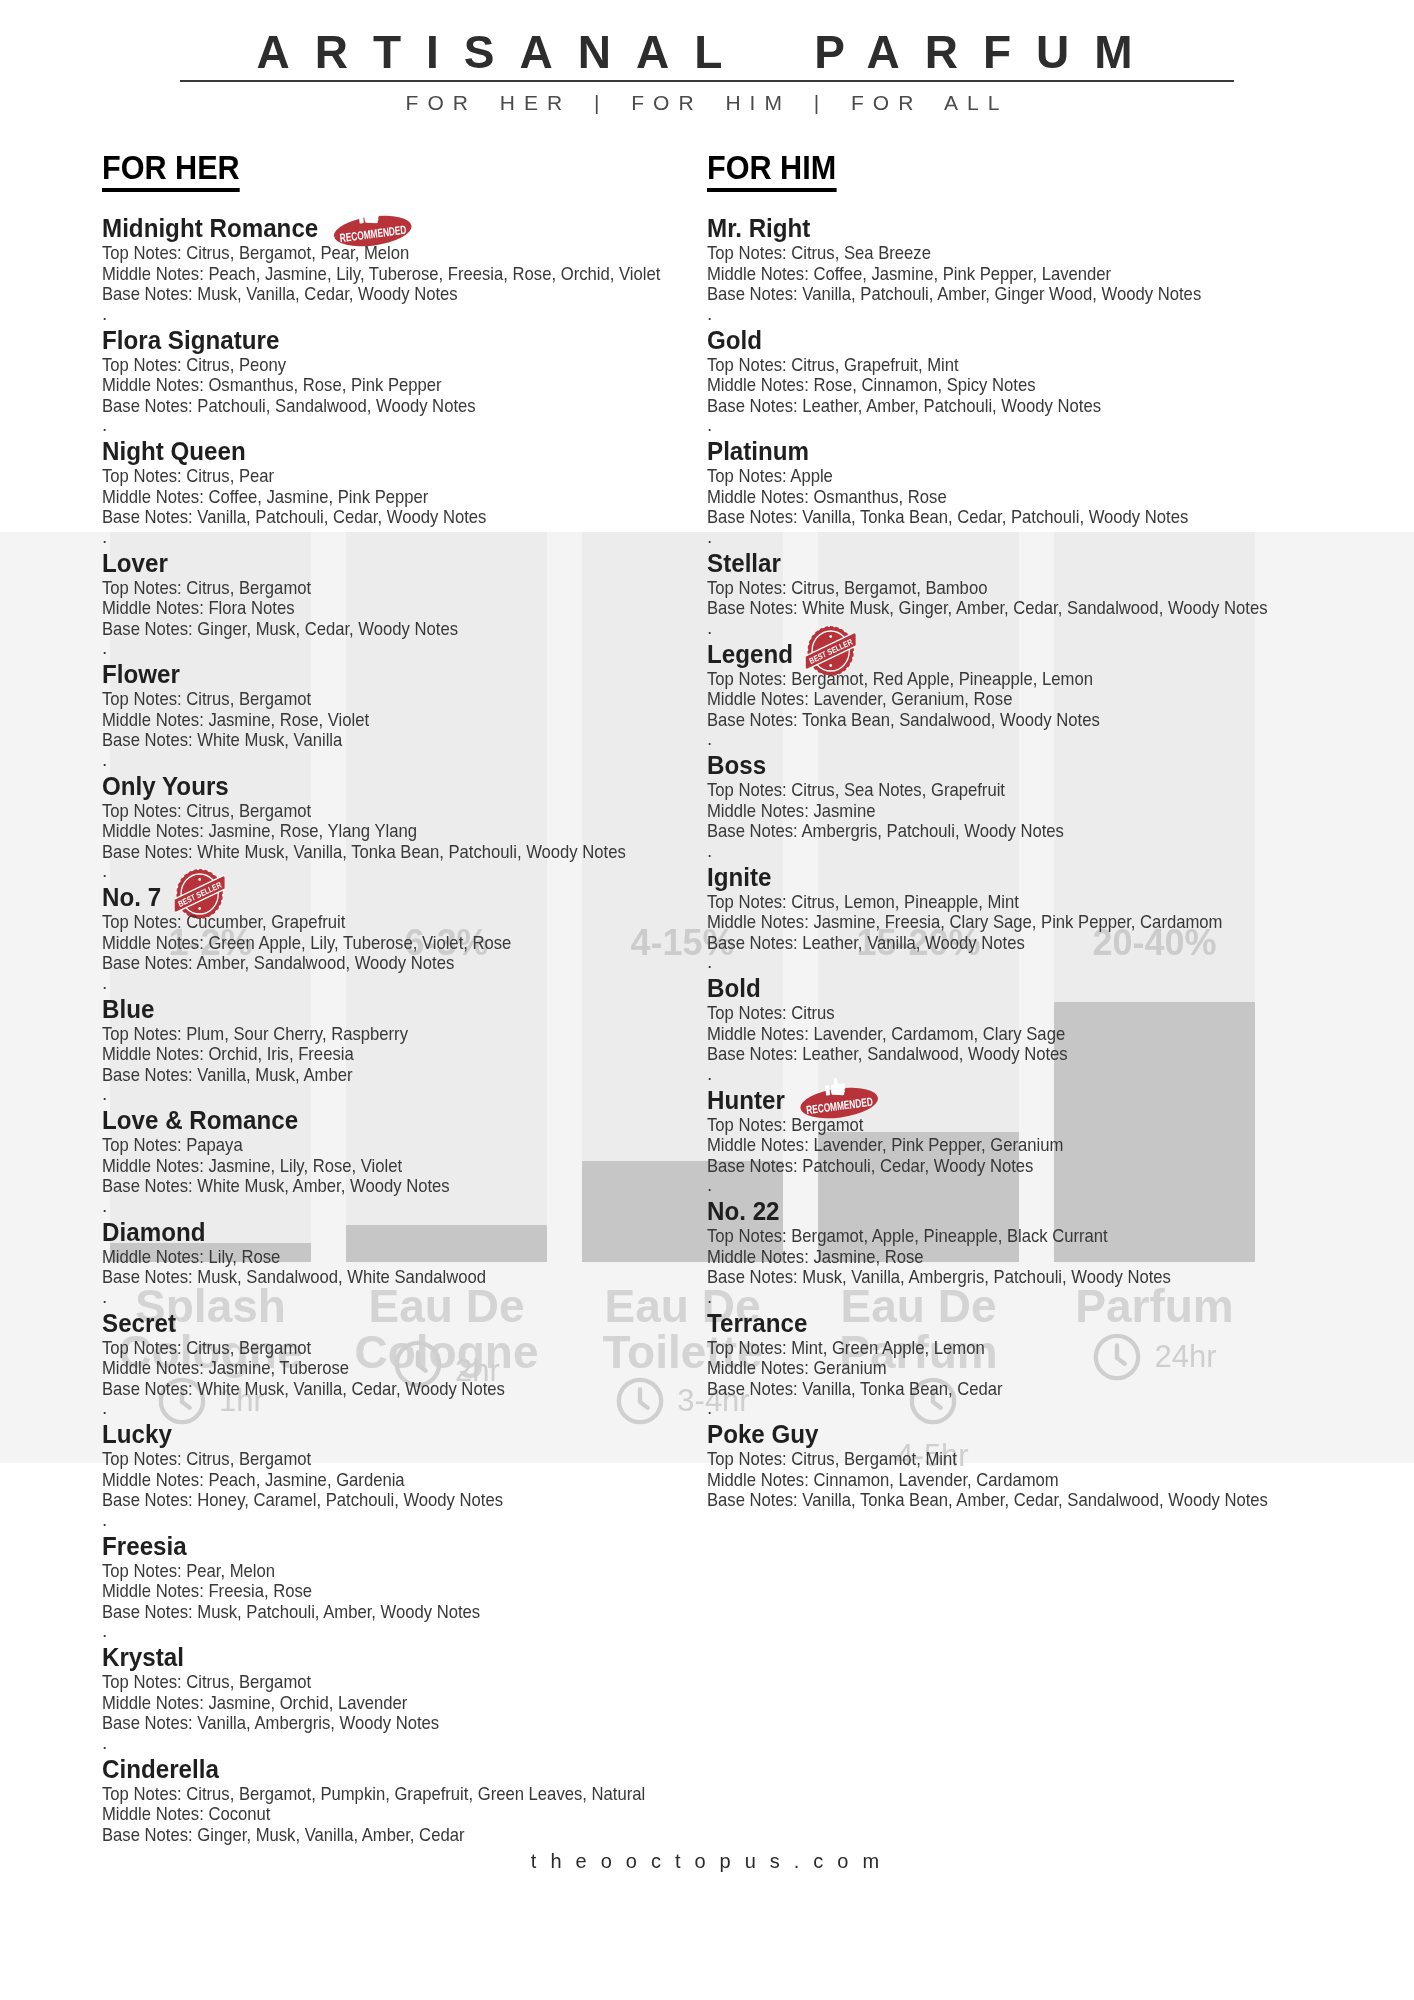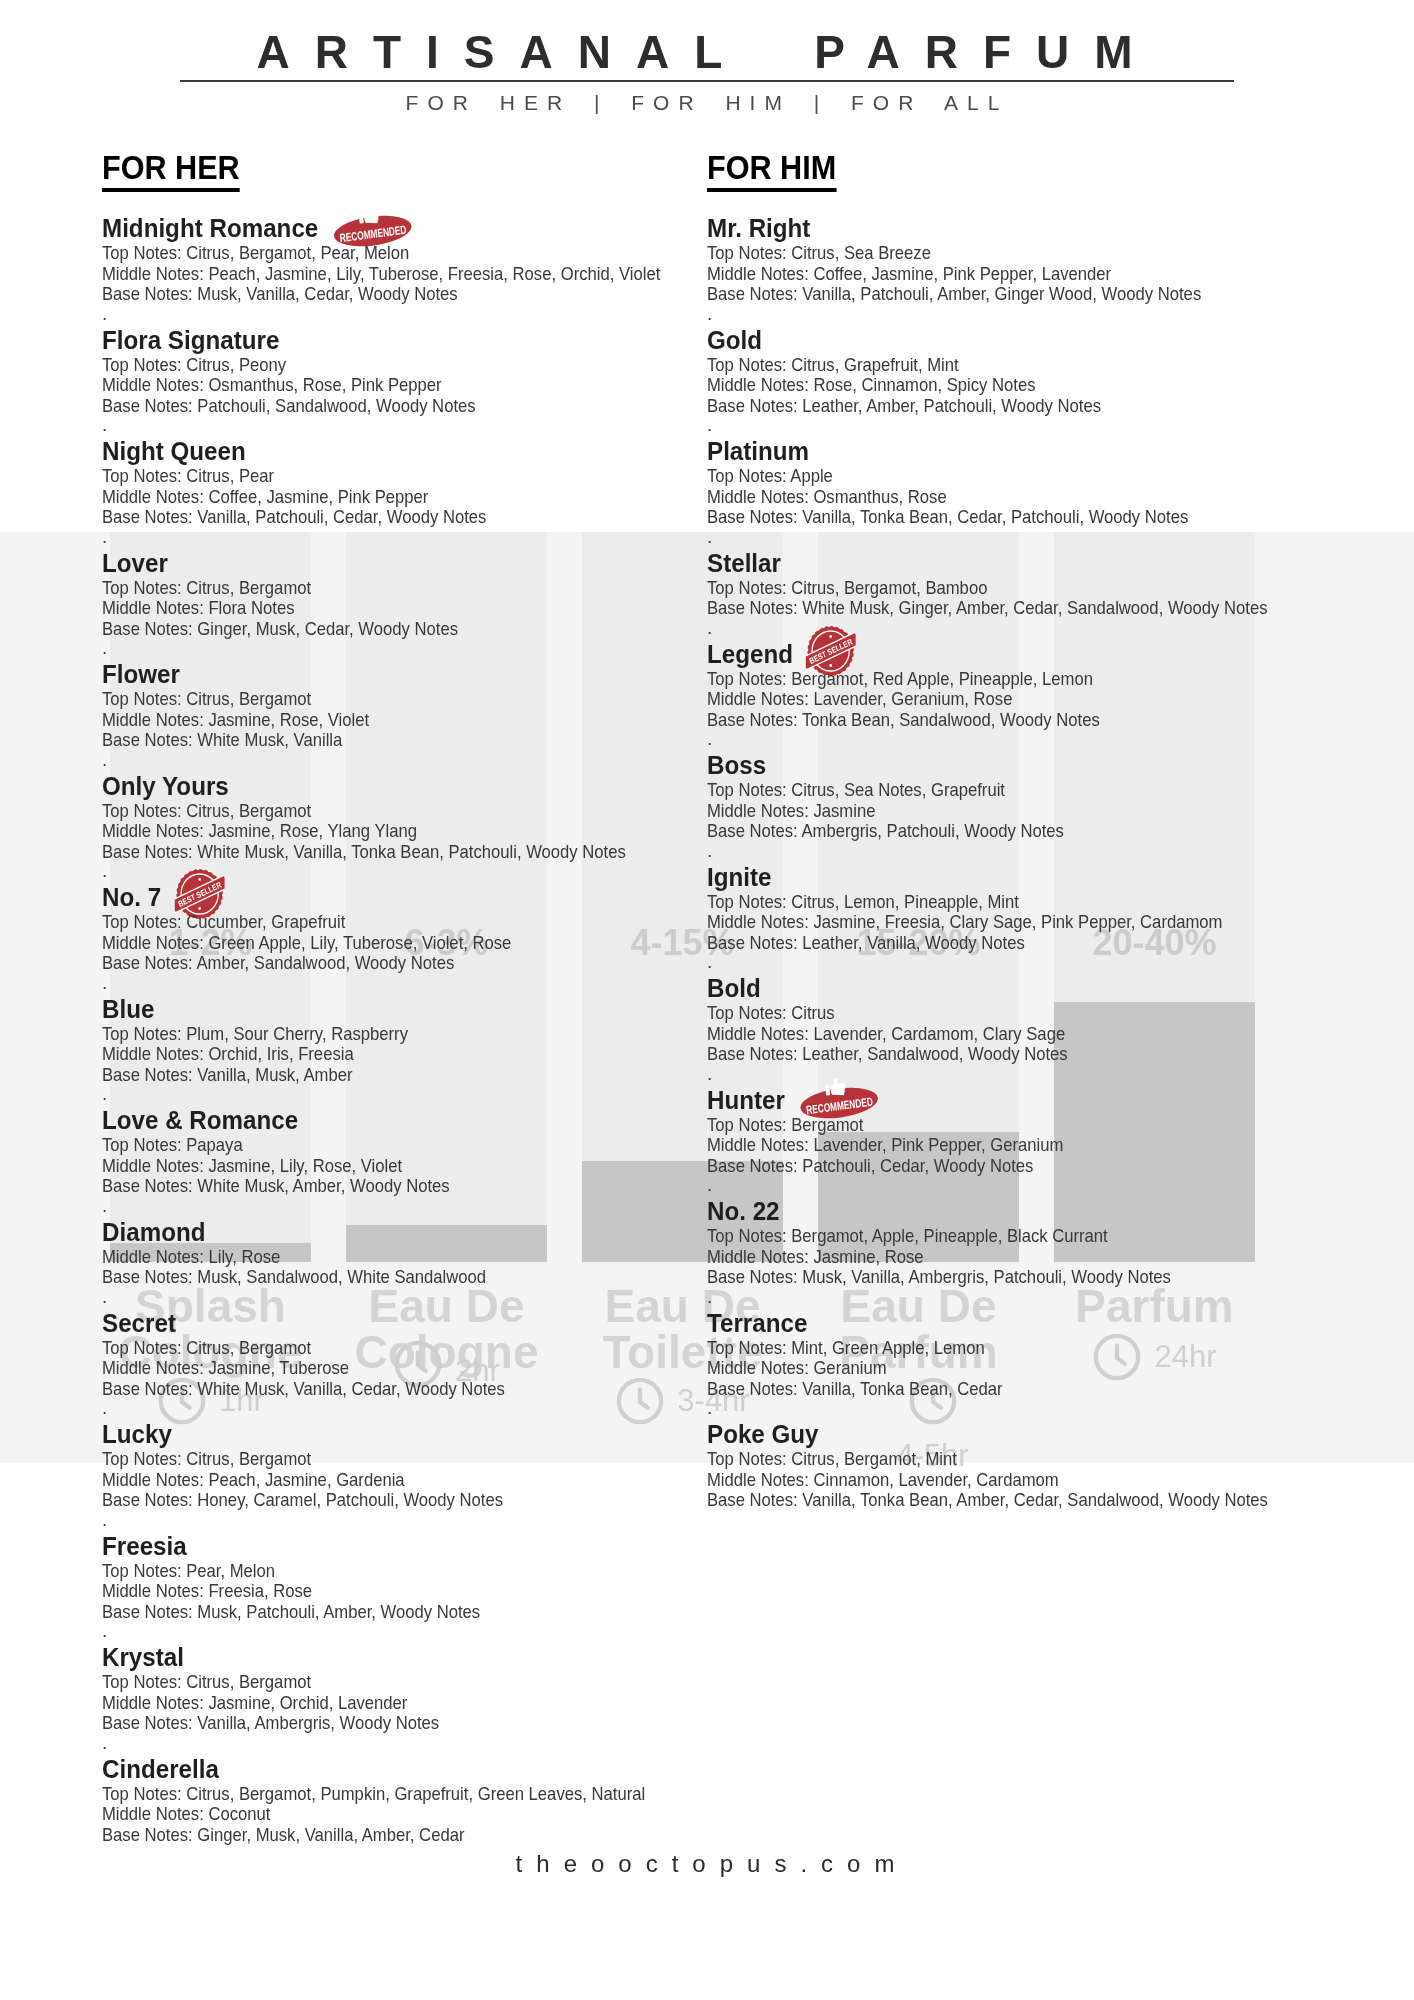--- a/index.html
+++ b/index.html
@@ -33,21 +33,21 @@
   .item-title{display:flex;align-items:center;gap:14px;font-size:26px;line-height:30px;
               font-weight:700;color:#1f1f1f;transform:scaleX(0.93);transform-origin:0 50%;
               white-space:nowrap;}
   .note{font-size:18.5px;line-height:20.5px;color:#383838;white-space:nowrap;
         transform:scaleX(0.9);transform-origin:0 50%;}
   .sep{height:20px;line-height:18px;font-size:19px;color:#383838;}
   .badge-reco{margin:-12px 0 -6px 0;flex:0 0 auto;}
   .badge-best{margin:-16px 0 -10px 0;flex:0 0 auto;}
   
   .footer{position:absolute;left:0;right:0;top:1850px;text-align:center;z-index:2;
-          font-size:24px;letter-spacing:14px;color:#2b2b2b;white-space:nowrap;margin-left:10px;}
+          font-size:20px;letter-spacing:14px;color:#2b2b2b;white-space:nowrap;margin-left:10px;}
 </style>
 </head>
 <body>
 
 <div class="page">
 
   <div class="watermark">
       <div class="wm-band"></div>
       <div class="wm-stripe" style="left: 110px; width: 201px;"></div>
       <div class="wm-bar" style="left: 110px; width: 201px; top: 1243px; height: 19px;"></div>

